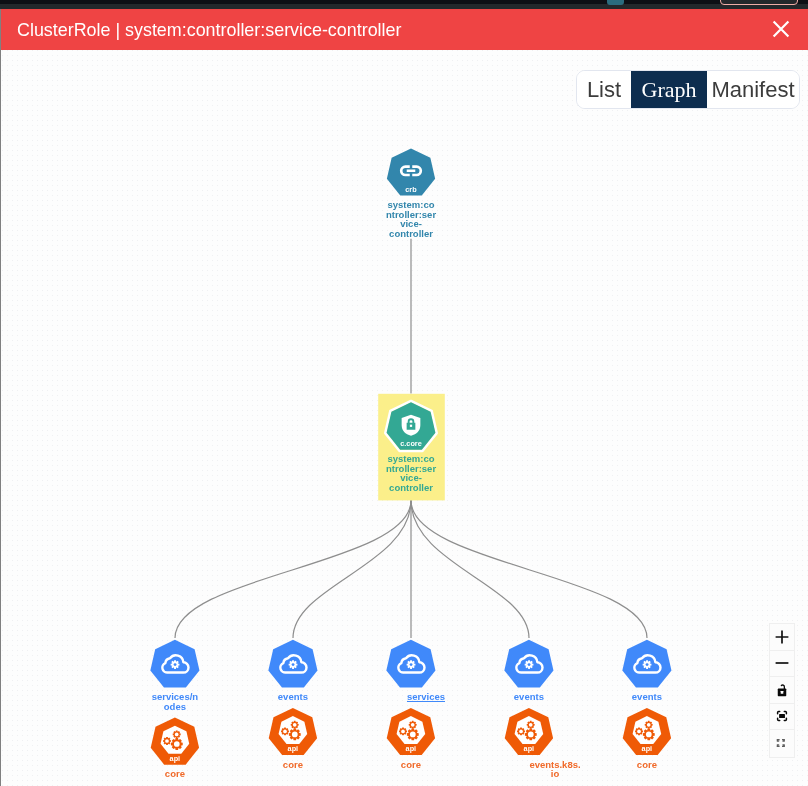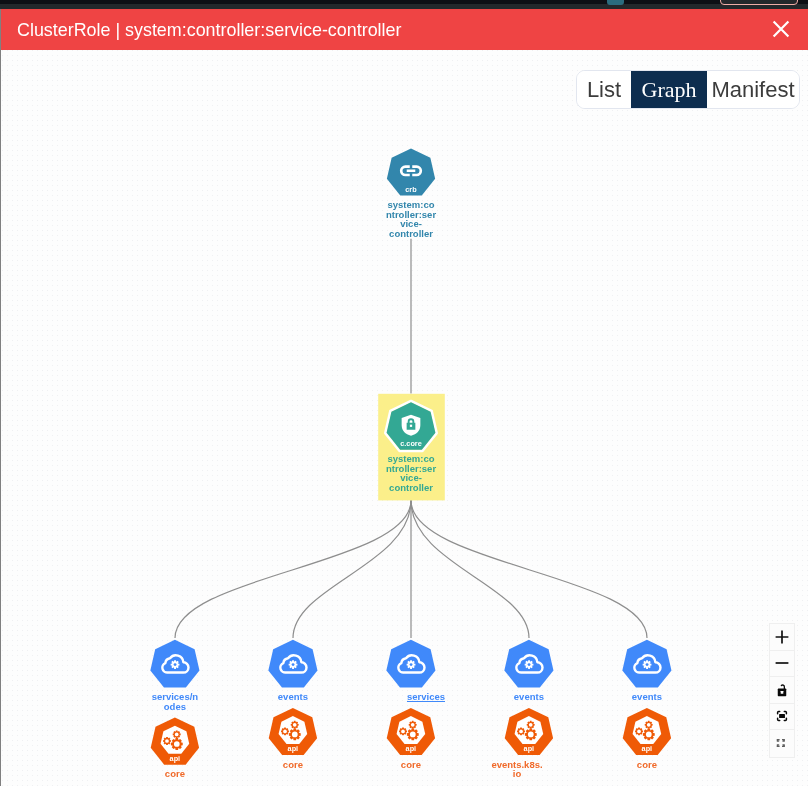--- a/index.html
+++ b/index.html
@@ -243,21 +243,21 @@
           <div class="nlabel" style="left: 384px; top: 150.1px; width: 52px; color: rgb(50, 134, 172);">system:controller:service-controller</div>
           <div class="nlabel" style="left: 384px; top: 404.47px; width: 52px; color: rgb(51, 168, 148);">system:controller:service-controller</div>
           <div class="nlabel" style="left: 147.9px; top: 642.205px; width: 52px; color: rgb(64, 137, 250);">services/nodes</div>
           <div class="nlabel" style="left: 265.9px; top: 642.205px; width: 52px; color: rgb(64, 137, 250);">events</div>
           <div class="nlabel" style="left: 399px; top: 642.205px; width: 52px; color: rgb(64, 137, 250); text-decoration: underline;">services</div>
           <div class="nlabel" style="left: 501.9px; top: 642.205px; width: 52px; color: rgb(64, 137, 250);">events</div>
           <div class="nlabel" style="left: 619.9px; top: 642.205px; width: 52px; color: rgb(64, 137, 250);">events</div>
           <div class="nlabel" style="left: 147.9px; top: 719.245px; width: 52px; color: rgb(240, 106, 42);">core</div>
           <div class="nlabel" style="left: 265.9px; top: 709.645px; width: 52px; color: rgb(240, 106, 42);">core</div>
           <div class="nlabel" style="left: 383.9px; top: 709.645px; width: 52px; color: rgb(240, 106, 42);">core</div>
-          <div class="nlabel" style="left: 490px; top: 709.645px; width: 52px; color: rgb(240, 106, 42);">events.k8s.io</div>
+          <div class="nlabel" style="left: 528px; top: 709.645px; width: 52px; color: rgb(240, 106, 42);">events.k8s.io</div>
           <div class="nlabel" style="left: 619.9px; top: 709.645px; width: 52px; color: rgb(240, 106, 42);">core</div>
         </div>
     </div>
     <div id="tab-group">
         <div class="tab" style="width: 54px;">
           <span style="transform: translateZ(0px);">List</span>
         </div>
         <div class="tab active" style="width: 76px; font-family: Liberation Serif, serif;">
           <span style="transform: translateZ(0px);">Graph</span>
         </div>

